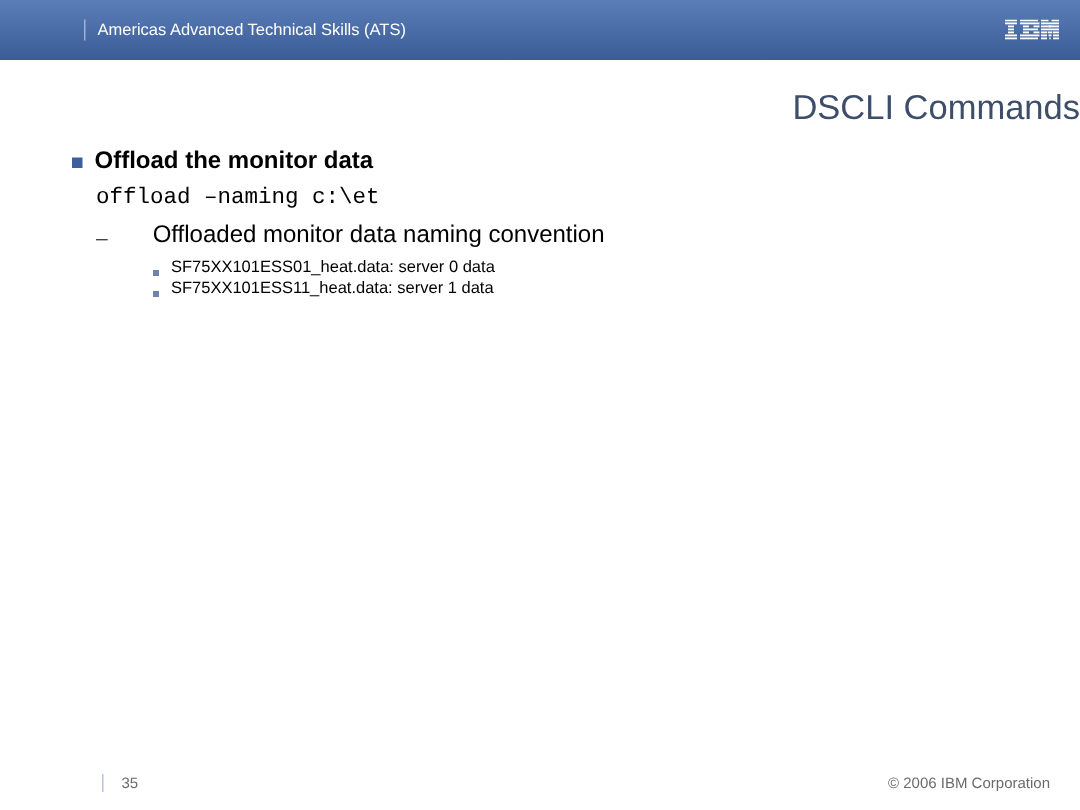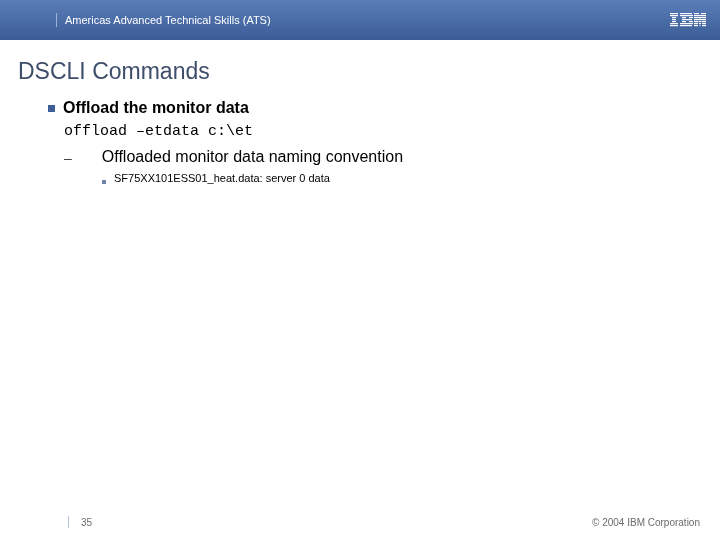--- a/index.html
+++ b/index.html
@@ -36,20 +36,21 @@
     margin-right: 14px;
     display: flex;
     flex-direction: column;
     gap: 1px;
   }
   .slide-title {
     font-size: 23px;
     color: #3e4e6a;
     font-weight: 400;
     margin: 18px 0 14px 18px;
+    text-align: right;
   }
   .body {
     margin-left: 48px;
     margin-right: 40px;
   }
   .bullet1 {
     display: flex;
     align-items: flex-start;
     gap: 8px;
     margin-bottom: 6px;
@@ -172,28 +173,32 @@
   </div>
 </div>
 
 <div class="slide-title">DSCLI Commands</div>
 
 <div class="body">
   <div class="bullet1">
     <div class="sq"></div>
     <div class="b1-text">Offload the monitor data</div>
   </div>
-  <div class="code-line">offload –etdata c:\et</div>
+  <div class="code-line">offload –naming c:\et</div>
   <div class="bullet2">
     <div class="dash">–</div>
     <div class="b2-text">Offloaded monitor data naming convention</div>
   </div>
   <div class="bullet3">
     <div class="dot"></div>
     <div>SF75XX101ESS01_heat.data:  server 0 data</div>
   </div>
+  <div class="bullet3">
+    <div class="dot"></div>
+    <div>SF75XX101ESS11_heat.data:  server 1 data</div>
+  </div>
 </div>
 
 <div class="footer">
   <div class="foot-tick"></div>
   <div class="page-num">35</div>
-  <div class="copyright">© 2004 IBM Corporation</div>
+  <div class="copyright">© 2006 IBM Corporation</div>
 </div>
 
 </body></html>

